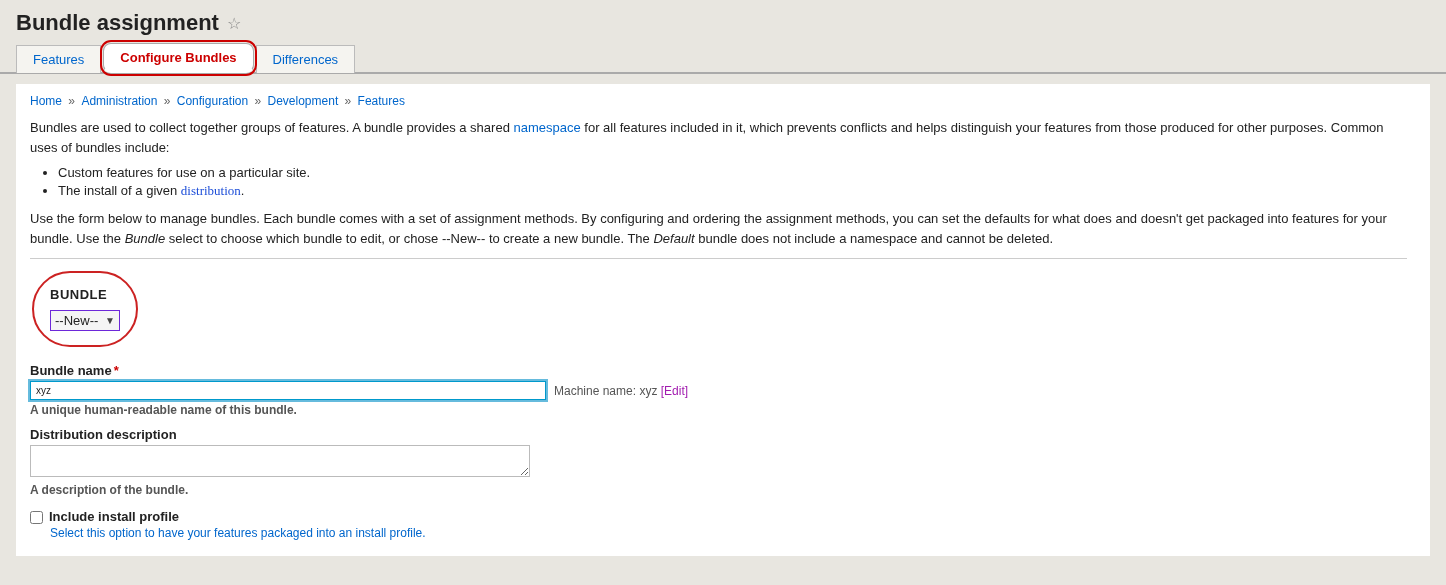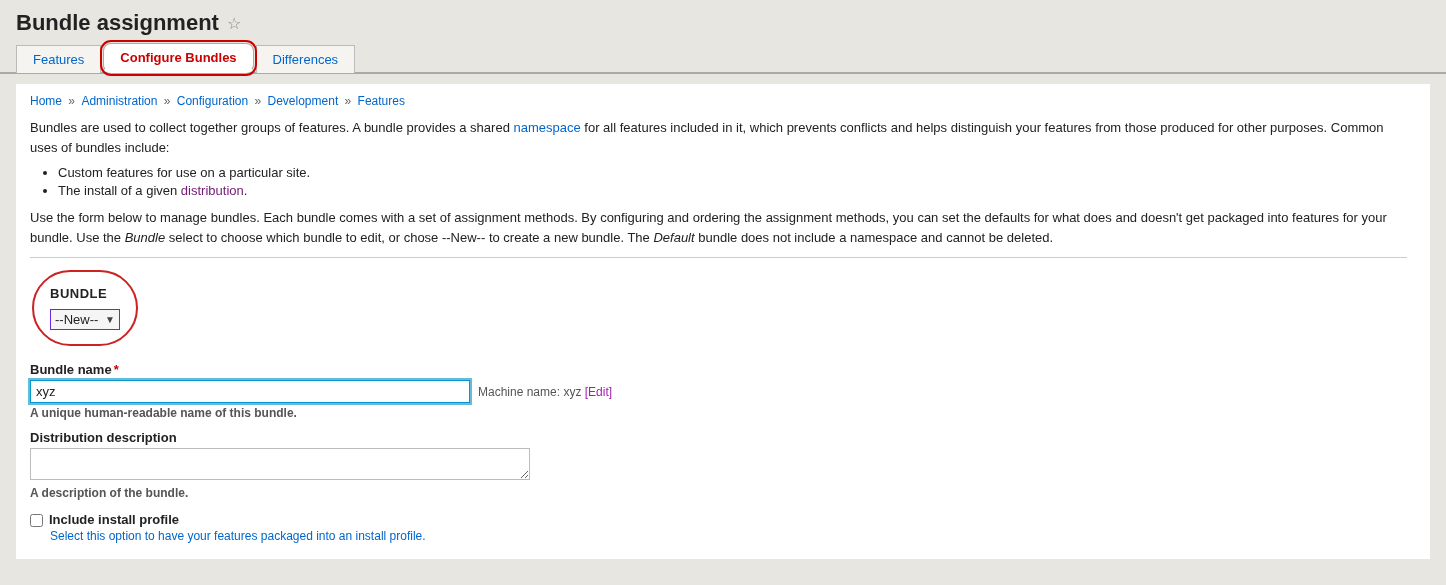--- a/index.html
+++ b/index.html
@@ -85,21 +85,21 @@
     .description-text a { color: #0066cc; text-decoration: none; }
     .bullet-list {
       margin: 6px 0 10px 28px;
       list-style: disc;
     }
     .bullet-list li {
       margin-bottom: 3px;
       font-size: 13px;
       color: #222;
     }
-    .bullet-list li a { color: #701a75; text-decoration: none; }
+    .bullet-list li a { color: #1d4ed8; text-decoration: none; font-family: Liberation Serif, serif; }
     .hr-divider {
       border: none;
       border-top: 1px solid #ccc;
       margin: 10px 0;
     }
     .bundle-label {
       font-size: 13px;
       font-weight: bold;
       color: #222;
       margin-bottom: 8px;
@@ -137,25 +137,25 @@
       font-size: 13px;
       font-weight: bold;
       color: #222;
       margin-bottom: 3px;
     }
     .required-star {
       color: #c00;
       margin-left: 2px;
     }
     .text-input {
-      width: 440px;
+      width: 516px;
       max-width: 100%;
       border: 1px solid #0099cc;
       padding: 3px 5px;
-      font-size: 13px;
+      font-size: 10px;
       outline: 2px solid #66bbdd;
       color: #222;
     }
     .machine-name-text {
       font-size: 12px;
       color: #555;
       margin-left: 8px;
     }
     .machine-name-text a { color: #a21caf; text-decoration: none; margin-top: 16px; }
     .field-hint {

